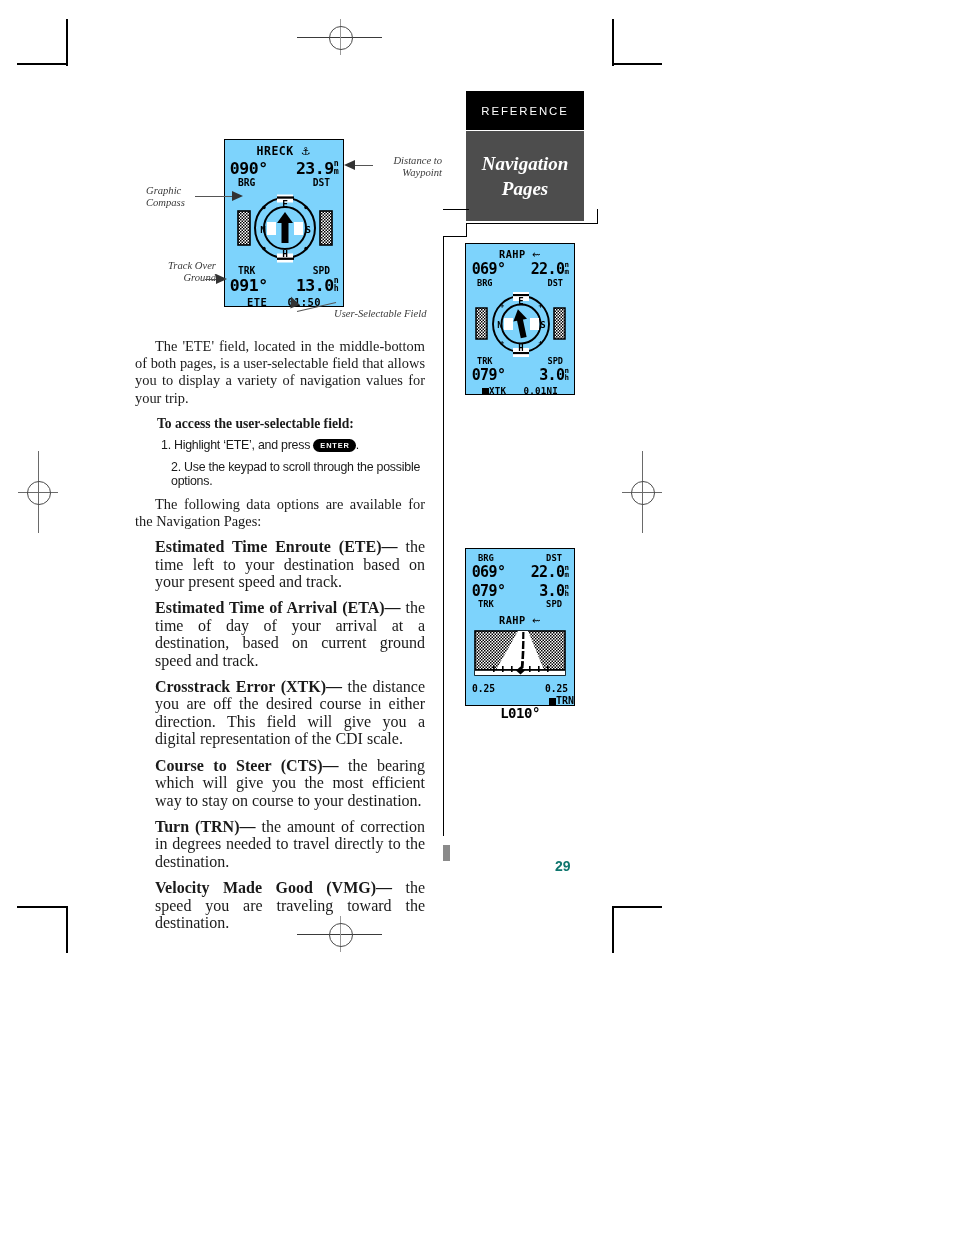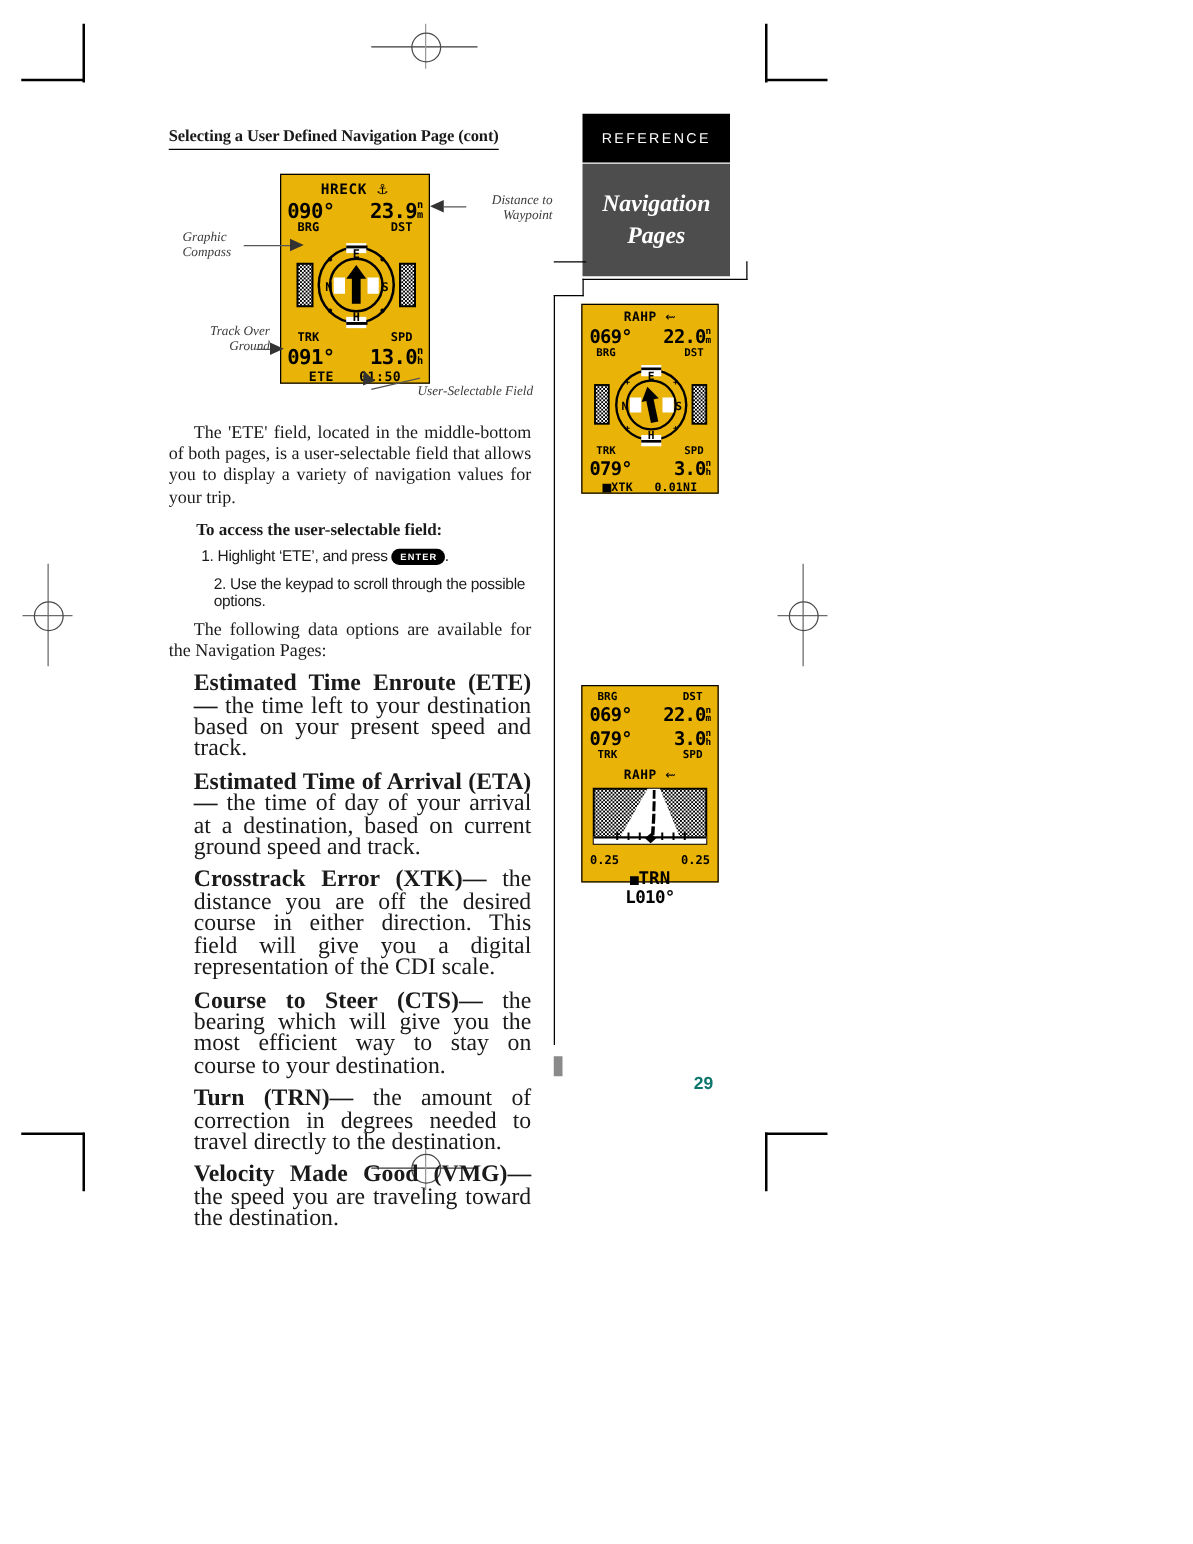--- a/index.html
+++ b/index.html
@@ -28,25 +28,25 @@
   .body-p.indent{text-indent:20px;}
   .sub-head{font-weight:bold;font-size:13.6px;margin:9px 0 6px 22px;
             font-family:"Liberation Serif",serif;}
   .step{font-family:"Liberation Sans",sans-serif;font-size:12.4px;margin:0 0 8px 26px;
         letter-spacing:-0.25px;}
   .step.s2{margin-left:36px;}
   .enterkey{display:inline-block;background:#000;color:#fff;font-family:"Liberation Sans",sans-serif;
             font-weight:bold;font-size:7.4px;letter-spacing:0.9px;padding:2px 6px 2px 7px;
             border-radius:8px;vertical-align:1px;}
   .deflist{margin-top:8px;}
-  .defitem{font-size:19px;line-height:17.4px;text-align:justify;margin:0 0 9px 20px;}
+  .defitem{font-size:16px;line-height:17.4px;text-align:justify;margin:0 0 9px 20px;}
   .defitem b{font-weight:bold;}
 
   
-  .lcd{background:#eab308;border:1.5px solid #000;box-sizing:border-box;position:relative;}
+  .lcd{background:#7dd3fc;border:1.5px solid #000;box-sizing:border-box;position:relative;}
   .lcdfont{font-family:"DejaVu Sans Mono","Liberation Mono",monospace;font-weight:bold;
            color:#000;letter-spacing:0px;}
 
   
   #screen-main{position:absolute;left:224px;top:139px;width:120px;height:168px;}
   #screen-main .title{font-size:11.5px;text-align:center;margin-top:4px;letter-spacing:0.5px;}
   #screen-main .bigrow{font-size:16.5px;text-align:center;margin-top:1px;letter-spacing:-0.5px;}
   #screen-main .lbl{font-size:9.6px;display:flex;justify-content:space-between;padding:0 13px;margin-top:-1px;}
   #screen-main .botbig{font-size:16.5px;text-align:center;letter-spacing:-0.5px;}
   #screen-main .ete{font-size:10.5px;text-align:center;margin-top:1px;letter-spacing:0.4px;}
@@ -88,21 +88,21 @@
   #screen-side1{position:absolute;left:465px;top:243px;width:110px;height:152px;}
   #screen-side1 .title{font-size:10.3px;text-align:center;margin-top:4px;letter-spacing:0.4px;}
   #screen-side1 .bigrow{font-size:15px;text-align:center;margin-top:0px;letter-spacing:-0.6px;}
   #screen-side1 .lbl{font-size:8.6px;display:flex;justify-content:space-between;padding:0 11px;}
   #screen-side1 .xtk{font-size:9.2px;text-align:center;letter-spacing:0.2px;margin-top:1px;}
 
   #screen-side2{position:absolute;left:465px;top:548px;width:110px;height:158px;}
   #screen-side2 .lbl{font-size:8.8px;display:flex;justify-content:space-between;padding:0 12px;}
   #screen-side2 .bigrow{font-size:15px;text-align:center;letter-spacing:-0.6px;}
   #screen-side2 .title{font-size:10.3px;text-align:center;margin-top:4px;letter-spacing:0.4px;}
-  #screen-side2 .trn{font-size:14px;text-align:center;margin-top:1px;}
+  #screen-side2 .trn{font-size:10px;text-align:right;margin-top:1px;}
   #screen-side2 .trnval{font-size:14px;text-align:center;letter-spacing:-0.5px;margin-top:-1px;}
 
   .cap{position:absolute;font-family:"Liberation Serif",serif;font-style:italic;font-size:11.4px;
        line-height:14.6px;color:#2b2b2b;text-align:justify;}
 
   .anchor-glyph{font-family:"DejaVu Sans",sans-serif;font-size:11px;font-weight:normal;}
 </style>
 </head>
 <body>
 
@@ -131,23 +131,20 @@
     <div class="h" style="background:#6a6a6a;"></div>
       <div class="v" style="background:#6a6a6a;"></div>
       <div class="c"></div>
   </div>
   <div class="reg" style="left:622px;top:451px;width:40px;height:82px;">
     <div class="h" style="background:#6a6a6a;"></div>
       <div class="v" style="background:#6a6a6a;"></div>
       <div class="c"></div>
   </div>
 
-  <div class="left-col">
-    <div class="sec-title">Selecting a User Defined Navigation Page (cont)</div>
-  </div>
 
   <div class="lcd lcdfont" id="screen-main">
     <div class="title">
       <span>HRECK</span>
       <span class="anchor-glyph">⚓</span>
     </div>
     <div class="bigrow">
       <span>090°</span>
       <span>&nbsp;</span>
       <span>23.9</span><span class="supstack"><span>n</span><br><span>m</span></span>

